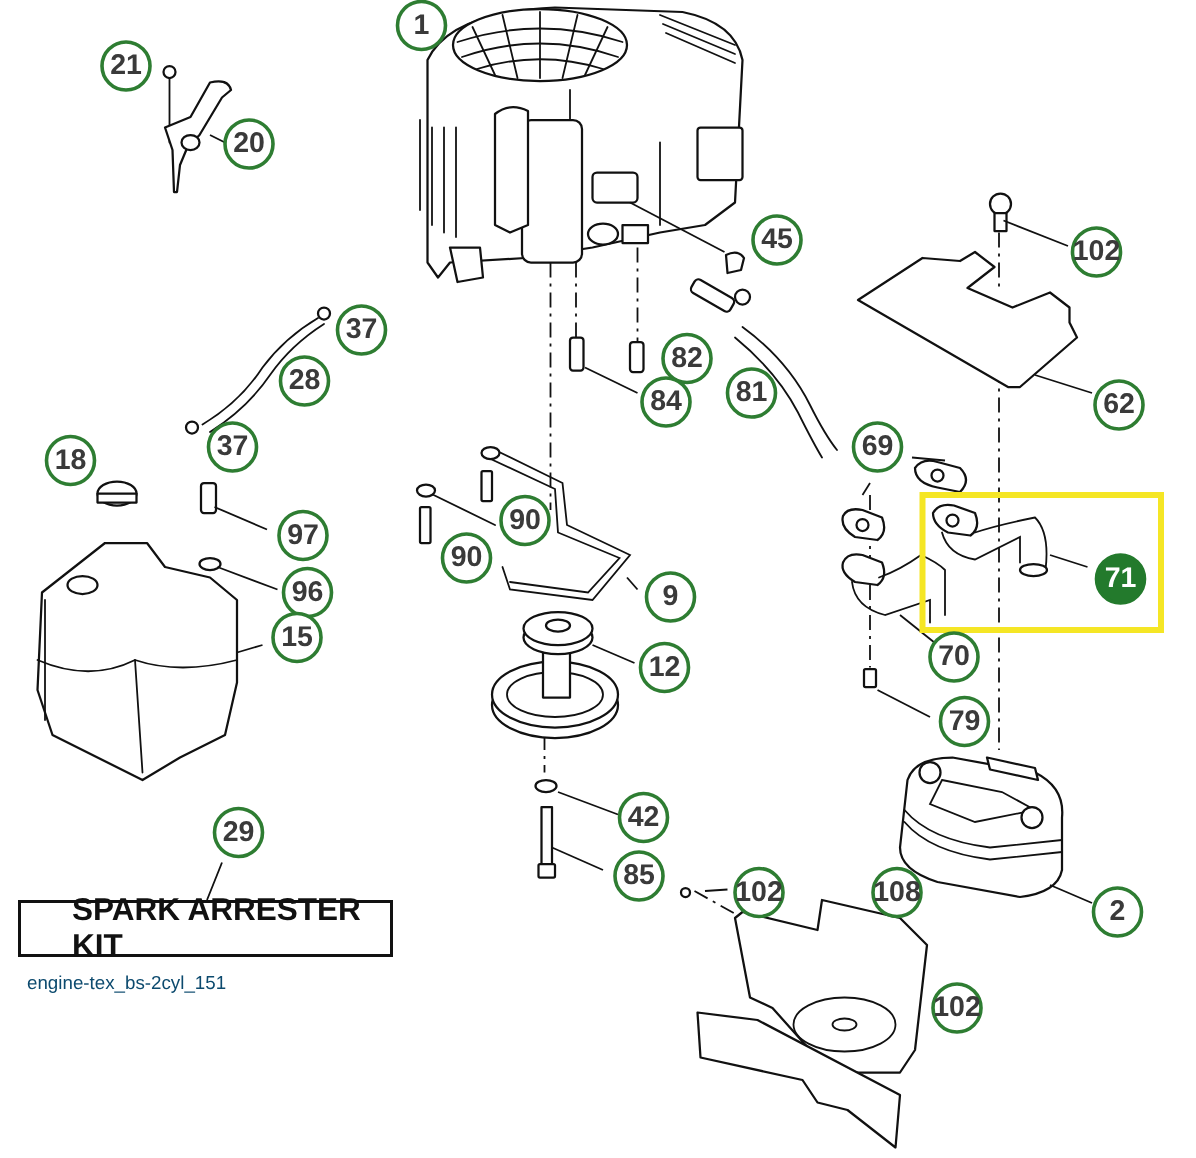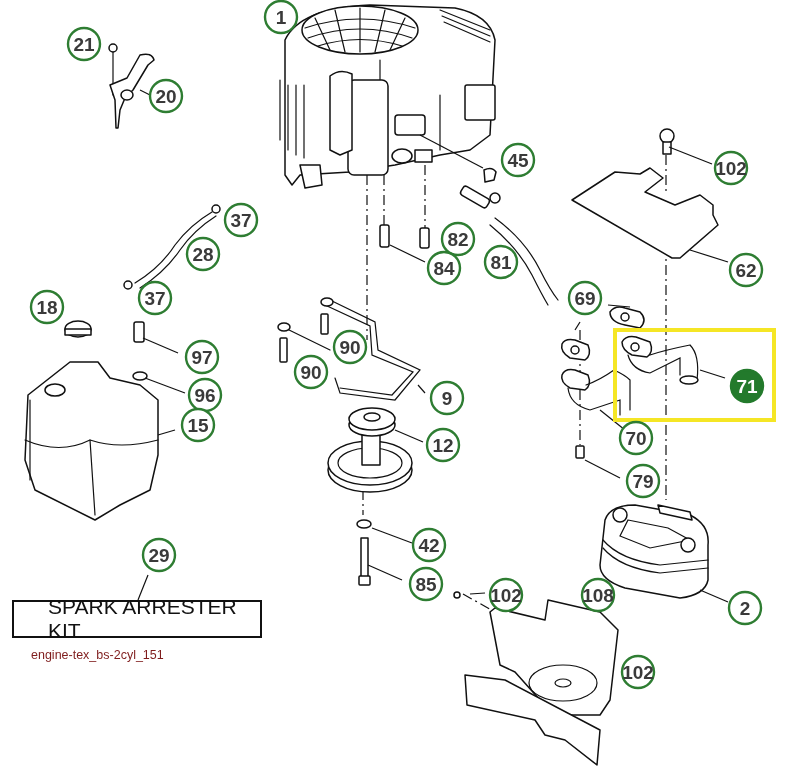--- a/index.html
+++ b/index.html
@@ -8,22 +8,22 @@
   .part { fill: #ffffff; stroke: #111; stroke-width: 1.5; stroke-linejoin: round; stroke-linecap: round; }
   .thin { fill: none; stroke: #111; stroke-width: 1.2; stroke-linecap: round; }
   .leader { fill: none; stroke: #111; stroke-width: 1.2; }
   .dash { fill: none; stroke: #111; stroke-width: 1.2; stroke-dasharray: 10 4 2 4; }
   .callout circle { fill: #ffffff; stroke: #2e7d32; stroke-width: 2.4; }
   .callout text { font-family: "Liberation Sans", sans-serif; font-weight: bold; font-size: 19px; fill: #3a3a3a; text-anchor: middle; dominant-baseline: central; }
   .callout.highlight circle { fill: #237a2c; stroke: #237a2c; }
   .callout.highlight text { fill: #ffffff; }
   .callout { cursor: pointer; }
   #highlight-box { fill: none; stroke: #f5e625; stroke-width: 4; }
-  #kit-box { position: absolute; left: 12px; top: 600px; width: 250px; height: 38px; border: 2px solid #111; box-sizing: border-box; display: flex; align-items: center; justify-content: center; font-family: "Liberation Sans", sans-serif; font-weight: normal; font-size: 21px; color: #111; background: #fff; cursor: pointer; padding-left: 34px; }
-  #ref-label { position: absolute; left: 31px; top: 648px; font-family: "Liberation Sans", sans-serif; font-size: 12.5px; color: #7f1d1d; }
+  #kit-box { position: absolute; left: 12px; top: 600px; width: 250px; height: 38px; border: 2px solid #111; box-sizing: border-box; display: flex; align-items: center; justify-content: center; font-family: "Liberation Sans", sans-serif; font-weight: bold; font-size: 21px; color: #111; background: #fff; cursor: pointer; padding-left: 34px; }
+  #ref-label { position: absolute; left: 18px; top: 648px; font-family: "Liberation Sans", sans-serif; font-size: 12.5px; color: #0c4a6e; }
 </style>
 </head>
 <body>
 
 <svg id="diagram" viewBox="0 0 797 772" xmlns="http://www.w3.org/2000/svg">
 
   <g>
     <path class="part" d="M285 40 Q300 8 370 5 L455 8 Q490 15 495 40 L490 135 L470 150 L440 155 L395 165 L350 172 L300 175 L292 185 L285 175 Z"></path>
     <ellipse class="part" cx="360" cy="30" rx="58" ry="24"></ellipse>
     <g class="thin">

